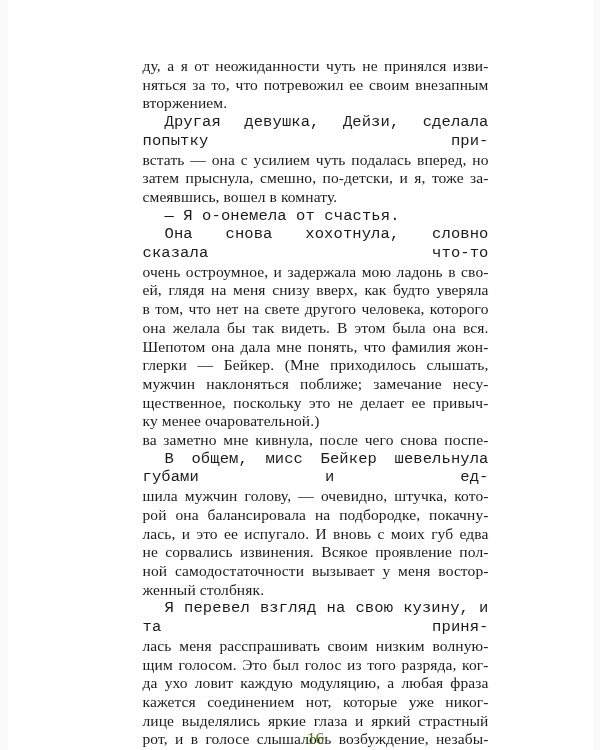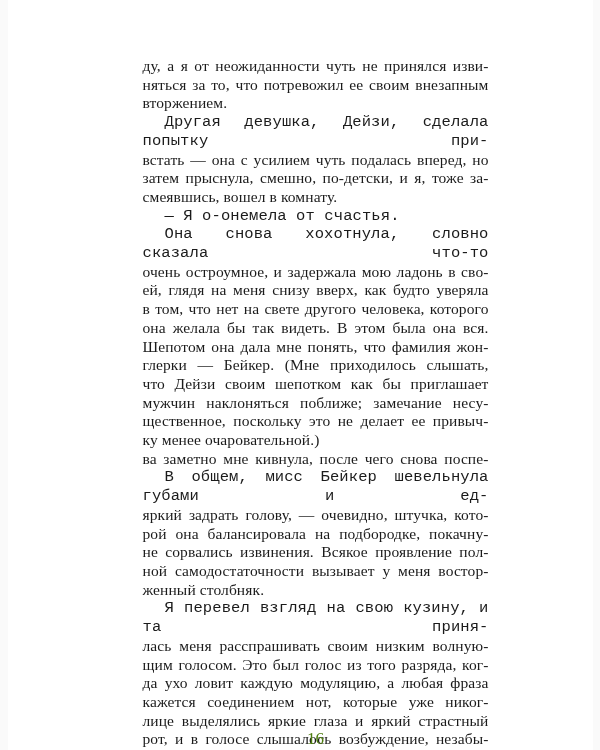--- a/index.html
+++ b/index.html
@@ -72,30 +72,30 @@
         <div class="line last indent">— Я о-онемела от счастья.</div>
       </div>
       <div class="paragraph">
         <div class="line indent">Она снова хохотнула, словно сказала что-то</div>
         <div class="line">очень остроумное, и задержала мою ладонь в сво-</div>
         <div class="line">ей, глядя на меня снизу вверх, как будто уверяла</div>
         <div class="line">в том, что нет на свете другого человека, которого</div>
         <div class="line">она желала бы так видеть. В этом была она вся.</div>
         <div class="line">Шепотом она дала мне понять, что фамилия жон-</div>
         <div class="line">глерки — Бейкер. (Мне приходилось слышать,</div>
-        <div class="line">что Дейзи своим шепотком как бы приглашает</div>
         <div class="line">мужчин наклоняться поближе; замечание несу-</div>
         <div class="line">щественное, поскольку это не делает ее привыч-</div>
         <div class="line last">ку менее очаровательной.)</div>
       </div>
       <div class="paragraph">
         <div class="line">ва заметно мне кивнула, после чего снова поспе-</div>
         <div class="line indent">В общем, мисс Бейкер шевельнула губами и ед-</div>
-        <div class="line">яркий задрать голову, — очевидно, штучка, кото-</div>
+        <div class="line">шила мужчин голову, — очевидно, штучка, кото-</div>
         <div class="line">рой она балансировала на подбородке, покачну-</div>
+        <div class="line">лась, и это ее испугало. И вновь с моих губ едва</div>
         <div class="line">не сорвались извинения. Всякое проявление пол-</div>
         <div class="line">ной самодостаточности вызывает у меня востор-</div>
         <div class="line last">женный столбняк.</div>
       </div>
       <div class="paragraph">
         <div class="line indent">Я перевел взгляд на свою кузину, и та приня-</div>
         <div class="line">лась меня расспрашивать своим низким волную-</div>
         <div class="line">щим голосом. Это был голос из того разряда, ког-</div>
         <div class="line">да ухо ловит каждую модуляцию, а любая фраза</div>
         <div class="line">кажется соединением нот, которые уже никог-</div>

